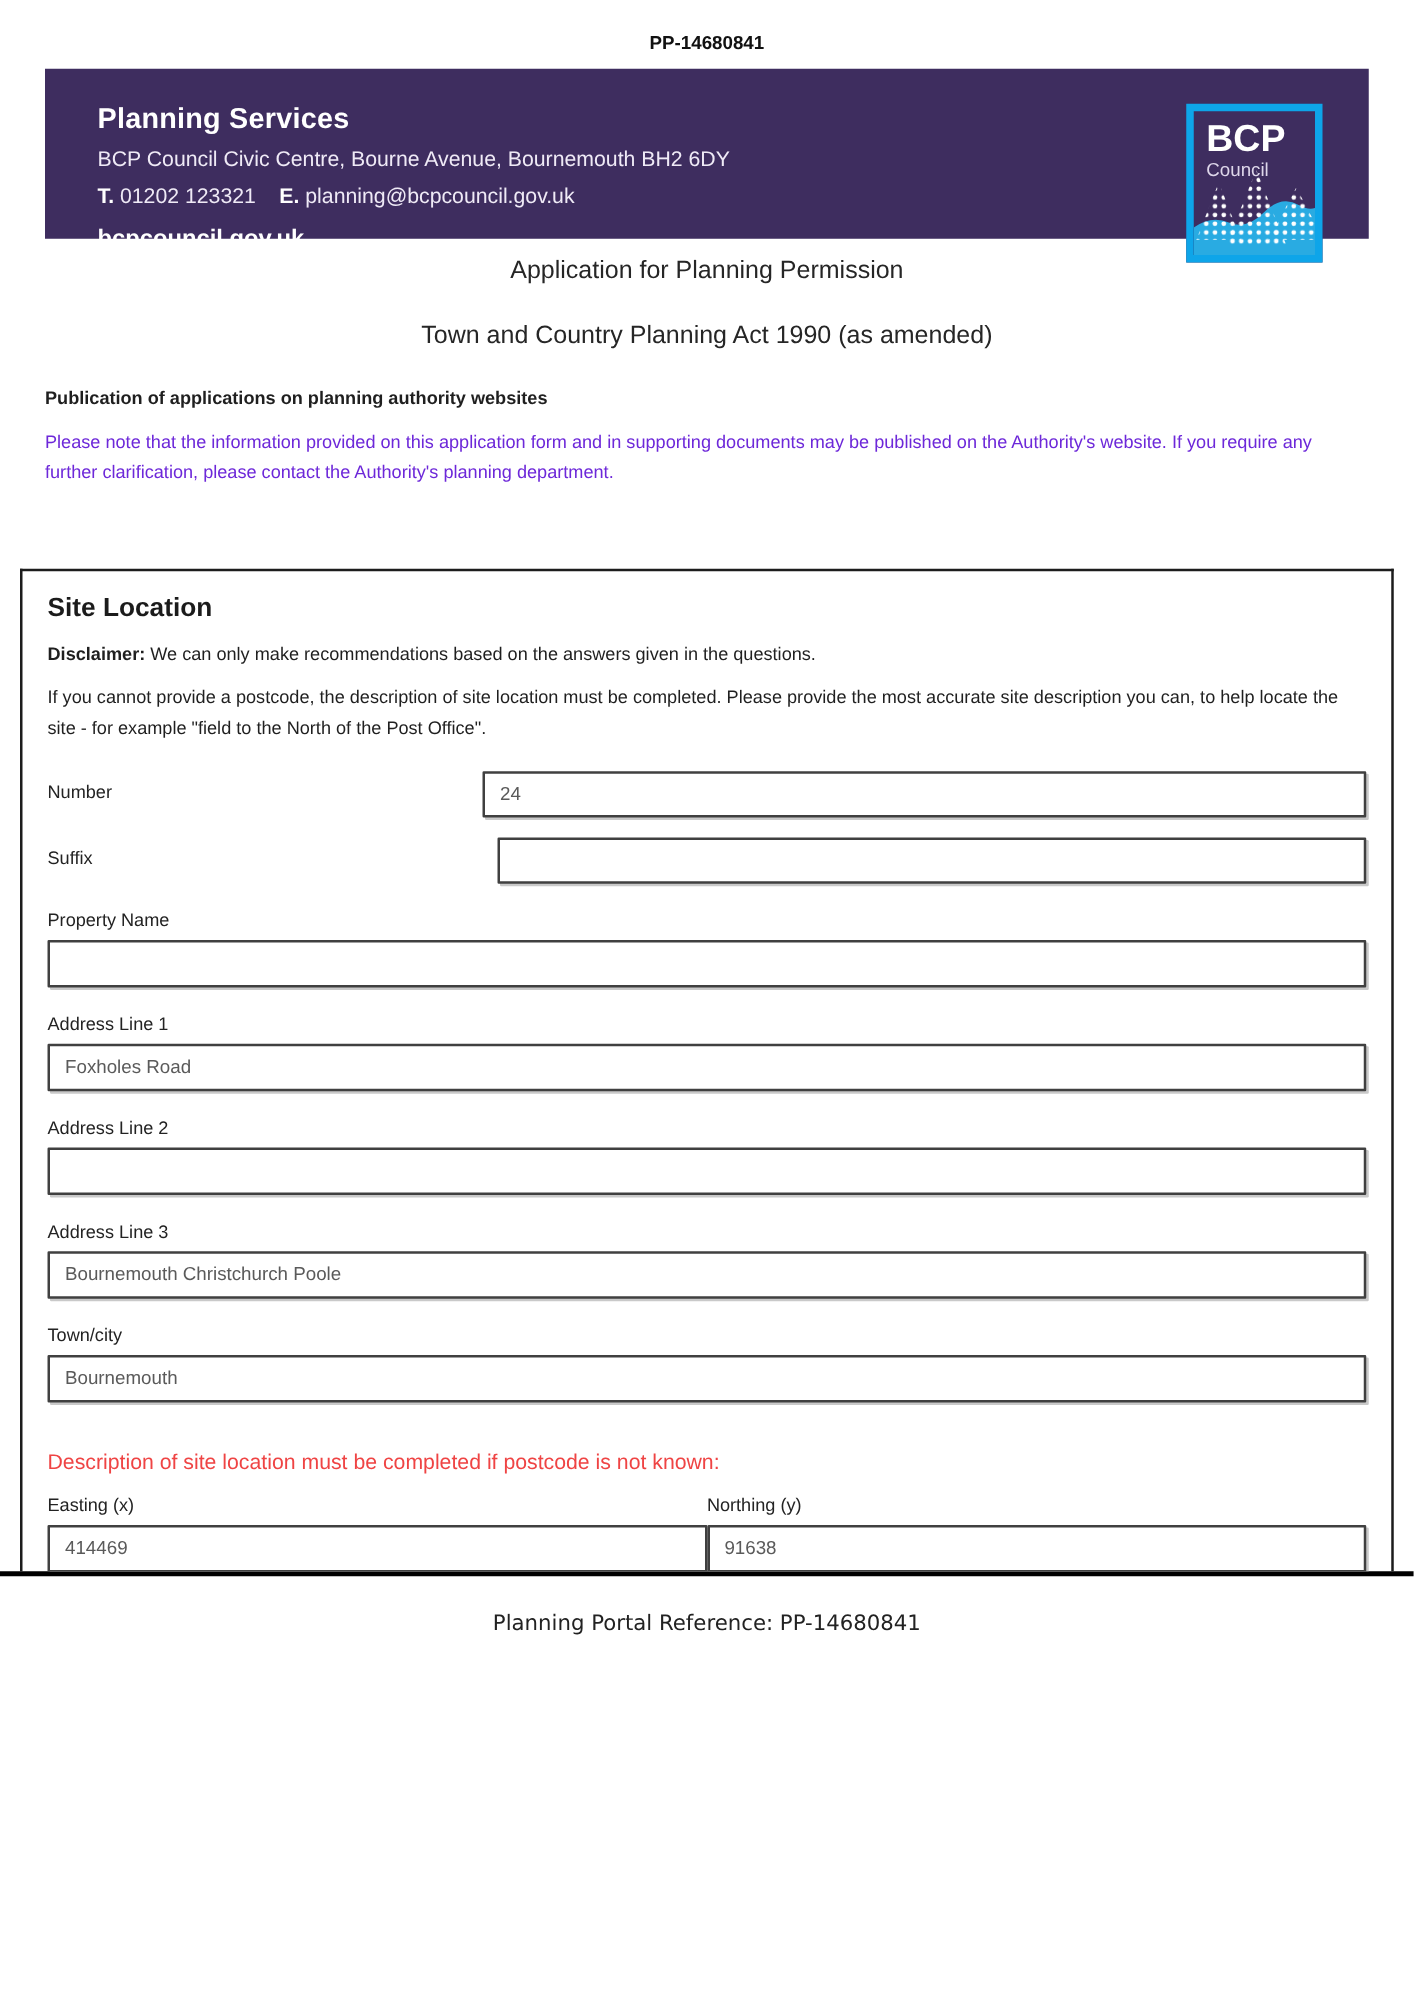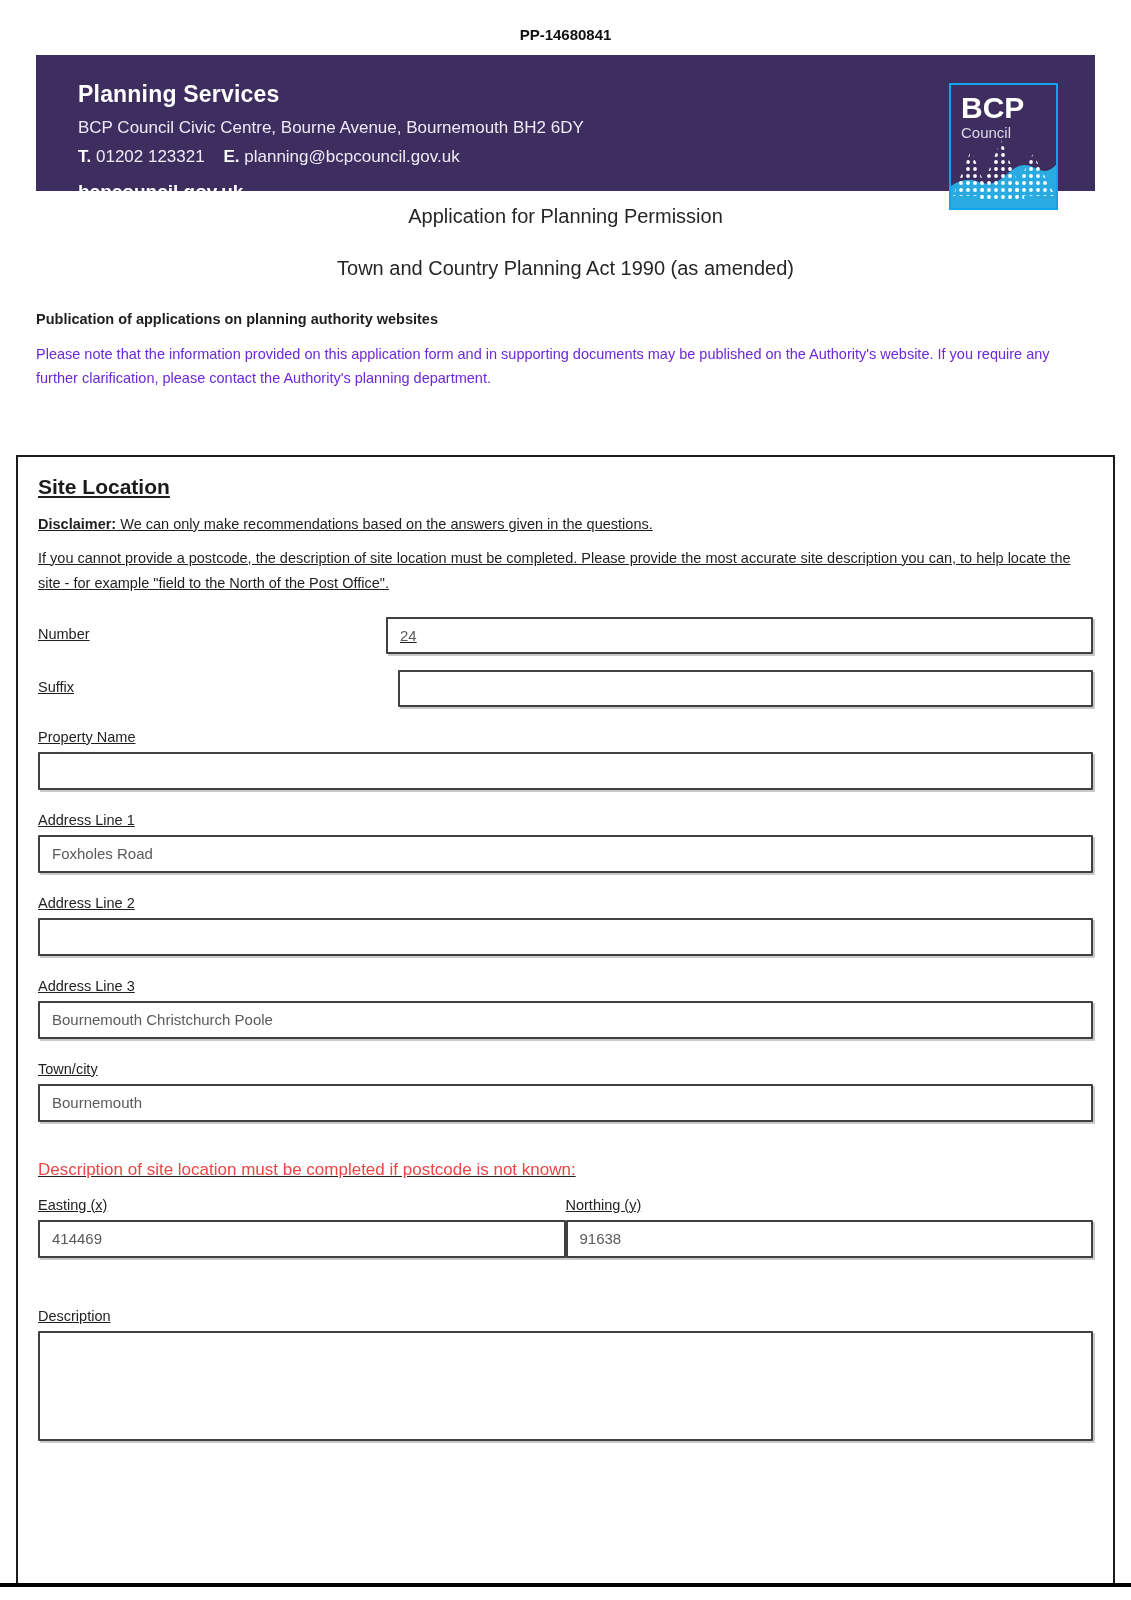--- a/index.html
+++ b/index.html
@@ -23,39 +23,39 @@
   .band .dept { font-size:23px; font-weight:bold; letter-spacing:.2px; }
   .band .addr { margin-top:10px; font-size:17px; color:#efeaf6; }
   .band .contact { margin-top:9px; font-size:17px; color:#efeaf6; }
   .band .contact b { color:#fff; }
   .band .contact .gap { display:inline-block; width:14px; }
   .band .web { margin-top:14px; font-size:19px; font-weight:bold; color:#fff; }
   
   .logo {
     position:absolute; top:28px; right:37px;
     width:109px; height:127px;
-    border:2px solid #0ea5e9; background:#3e2d5f;
+    border:6px solid #0ea5e9; background:#3e2d5f;
     overflow:hidden;
   }
   .logo-bcp { font-size:30px; font-weight:bold; color:#fff; margin:8px 0 0 10px; line-height:1; }
   .logo-council { font-size:15px; color:#ded7ea; margin:2px 0 0 10px; line-height:1; }
   .logo svg { position:absolute; left:0; bottom:0; }
   
   .title { text-align:center; font-size:20px; color:#262626; }
   .title1 { margin-top:14px; }
   .title2 { margin-top:29px; }
   
   .intro { margin:0 36px; }
   .pub-head { margin-top:31px; font-size:14.5px; font-weight:bold; }
   .pub-body { margin-top:15px; font-size:14.5px; line-height:1.68; color:#6d28d9; }
   
   .sl-box {
-    margin:64px 16px 0 16px; height:1128px;
+    margin:64px 16px 0 16px; height:802px;
     border:2px solid #1c1c1c; border-bottom:none;
-    padding:18px 20px 0 20px; overflow:hidden;text-decoration:underline;
+    padding:18px 20px 0 20px; overflow:hidden;
   }
   .sl-head { font-size:21px; font-weight:bold; color:#1b1b1b; }
   .disclaimer { margin-top:17px; font-size:14.5px; }
   .instructions { margin-top:14px; font-size:14.5px; line-height:1.72; }
   
   input[type=text], textarea {
     border:2px solid #404040; border-radius:1px; background:#fff;
     box-shadow:2px 2px 0 #c9c9c9;
     font-family:"Liberation Sans", sans-serif;
     font-size:15px; color:#5a5a5a;

